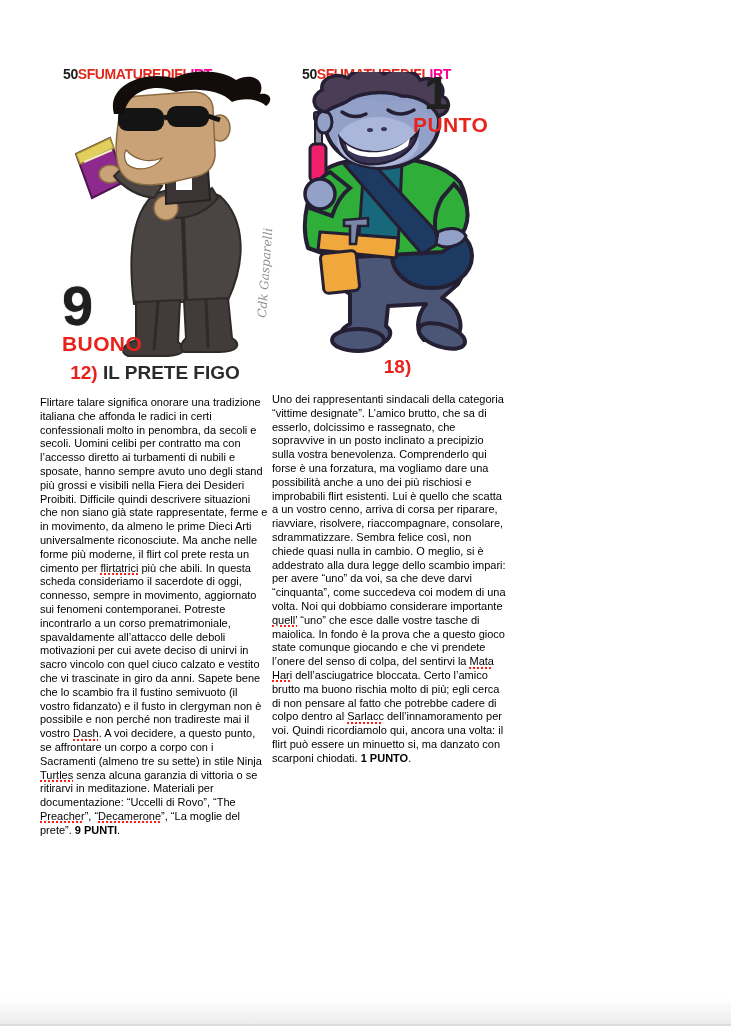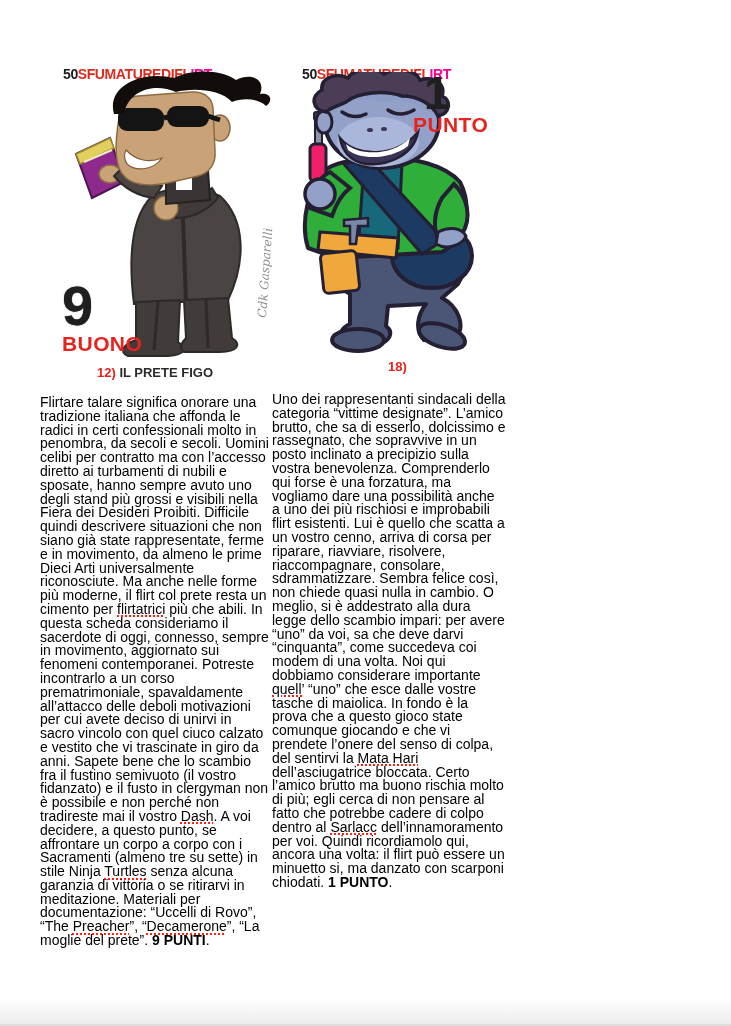--- a/index.html
+++ b/index.html
@@ -16,27 +16,27 @@
   #masthead-right{left:302px;}
   
   .score-number{position:absolute;font-weight:900;color:#1f1f1f;line-height:1;letter-spacing:-2px;
     text-shadow:0 0 1px #444;}
   #score-left-number{left:62px;top:278px;font-size:56px;}
   #score-right-number{left:424px;top:70px;font-size:46px;}
   .score-label{position:absolute;font-size:21px;font-weight:900;color:#e8221c;letter-spacing:0.4px;}
   #score-left-label{left:62px;top:332px;}
   #score-right-label{left:413px;top:113px;}
   
-  .section-title{position:absolute;font-size:13px;font-weight:800;color:#2b2b2b;line-height:16px;}
+  .section-title{position:absolute;font-size:19px;font-weight:800;color:#2b2b2b;line-height:16px;}
   #title-left{left:40px;top:365px;width:230px;text-align:center;}
   #title-right{left:290px;top:359px;width:215px;text-align:center;}
   .title-number{color:#e8221c;}
   #title-right .title-flex{display:inline-flex;text-align:left;gap:5px;}
   
-  .body-col{position:absolute;font-size:14px;line-height:13.8px;color:#000;text-align:left;}
+  .body-col{position:absolute;font-size:11px;line-height:13.8px;color:#000;text-align:left;}
   #body-left{left:40px;top:396px;width:229px;}
   #body-right{left:272px;top:393px;width:234px;}
   .seg-misspell{text-decoration:underline dotted #ff1f13;text-decoration-thickness:2px;text-underline-offset:2px;}
   .seg-bold{font-weight:bold;}
   
   .figure{position:absolute;}
   #figure-priest{left:70px;top:66px;width:228px;height:292px;}
   #figure-handyman{left:292px;top:72px;width:210px;height:290px;}
   
   #page-foot{position:absolute;left:0;right:0;bottom:0;height:26px;

